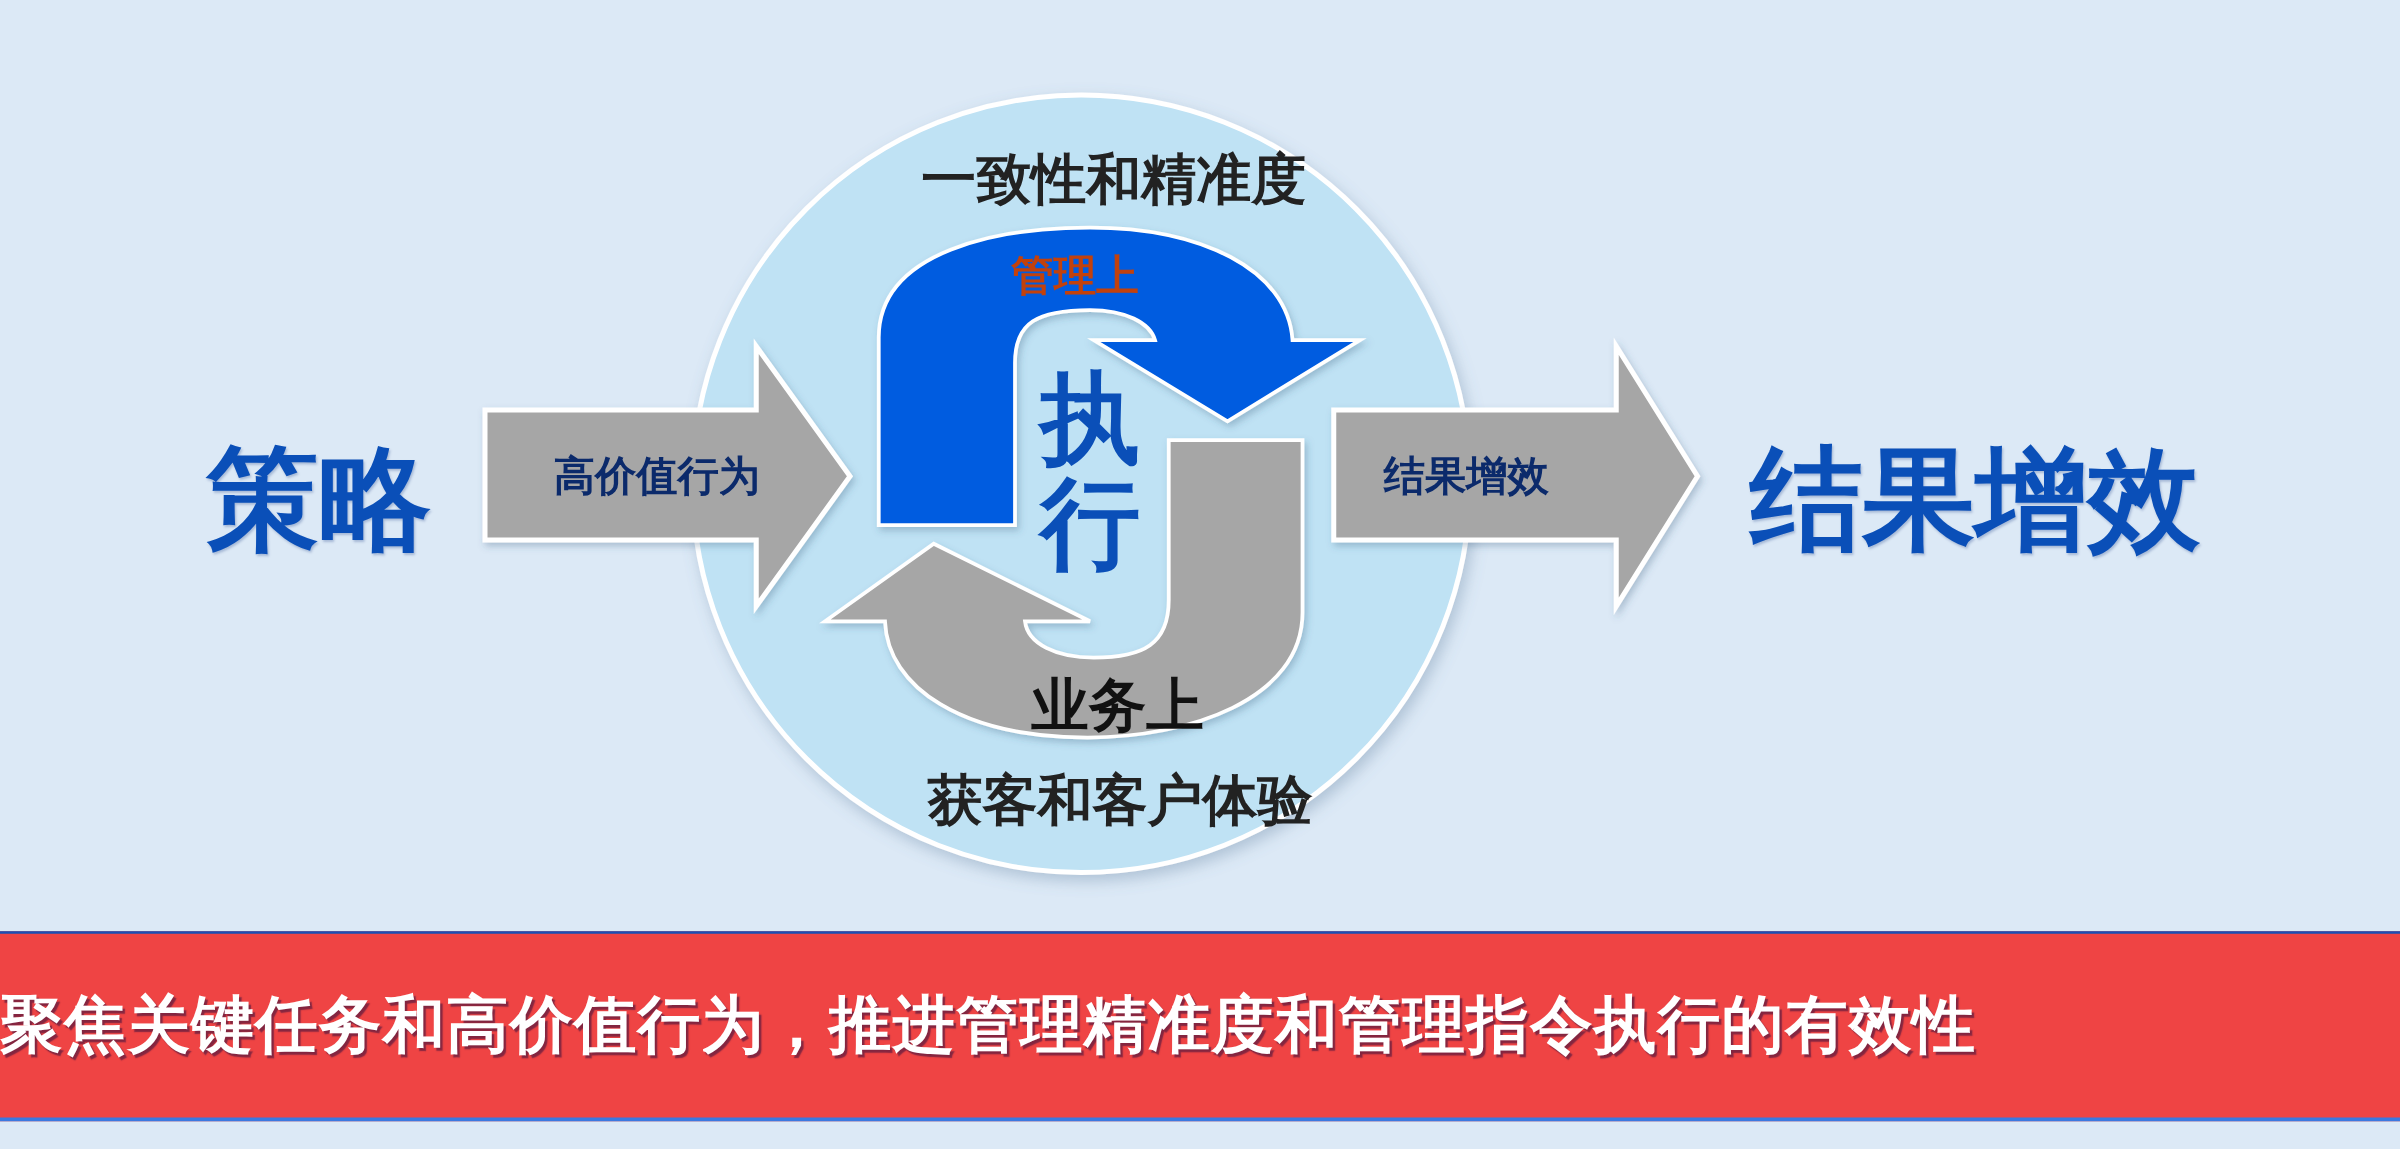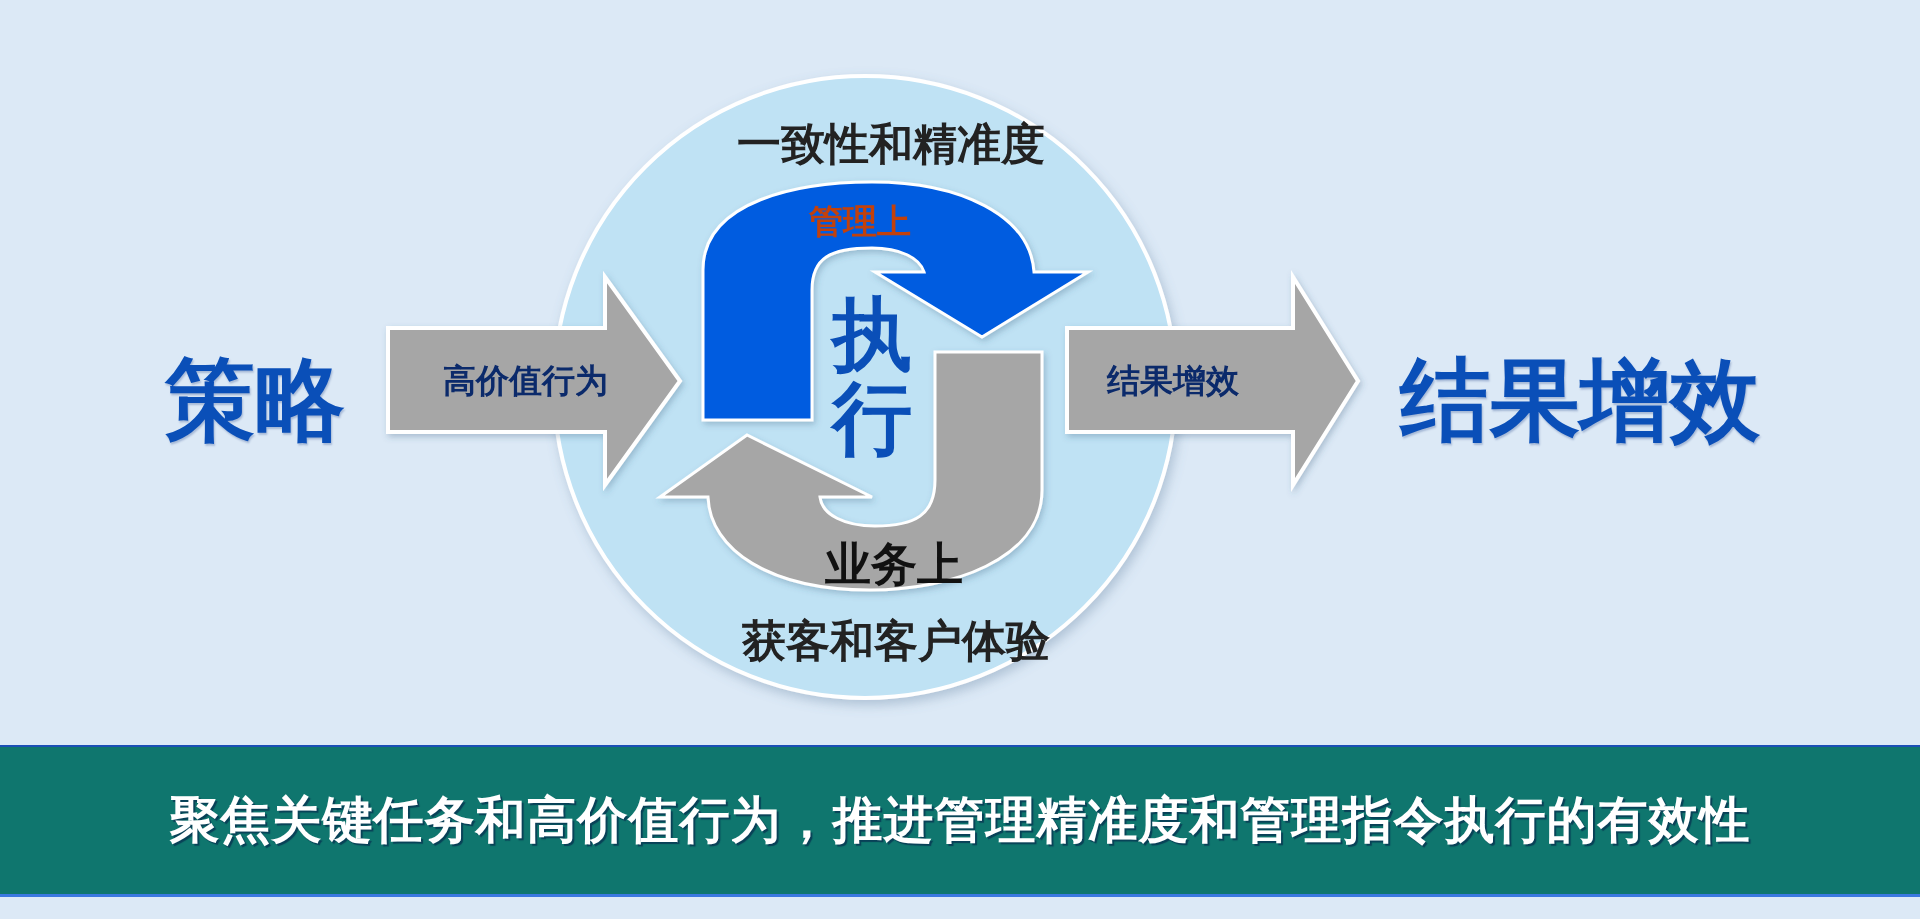--- a/index.html
+++ b/index.html
@@ -57,27 +57,27 @@
       font-size: 80px;
       line-height: 1.05;
       text-align: center;
     }
     .banner {
       position: absolute;
       left: 0;
       top: 745px;
       width: 1920px;
       height: 152px;
-      background: #0f766e;
+      background: #ef4444;
       border-top: 2px solid #1a4fb5;
       border-bottom: 3px solid #3b78e0;
       box-sizing: border-box;
       display: flex;
       align-items: center;
-      justify-content: center;
+      justify-content: flex-start;
     }
     .banner-text {
       color: #ffffff;
       font-weight: bold;
       font-size: 50px;
       text-shadow: 2px 2px 1px rgba(0,0,60,0.45);
       letter-spacing: 1px;
       white-space: nowrap;
     }
   </style>

